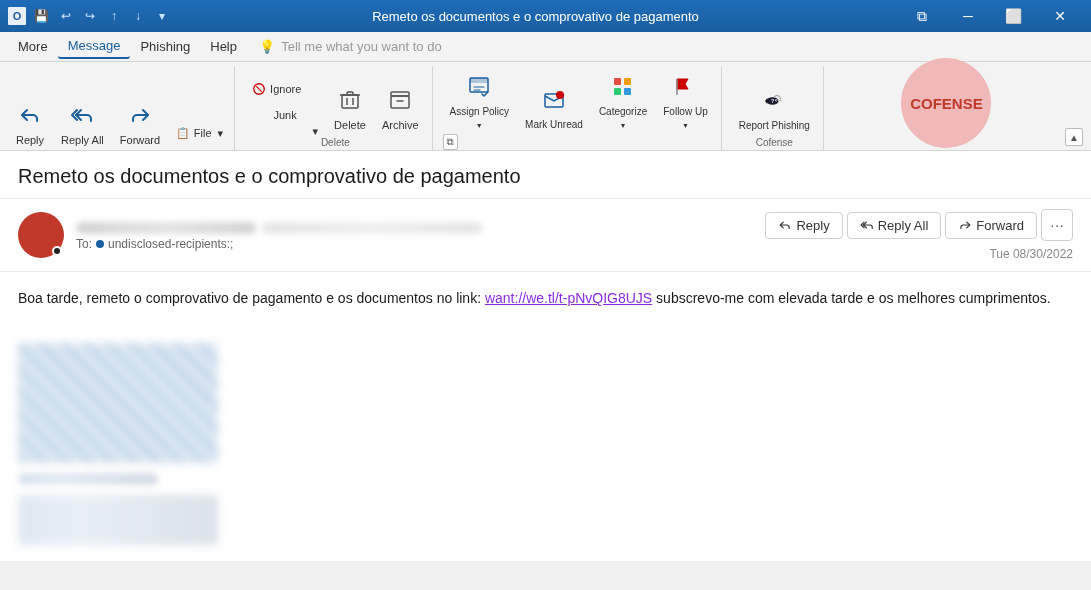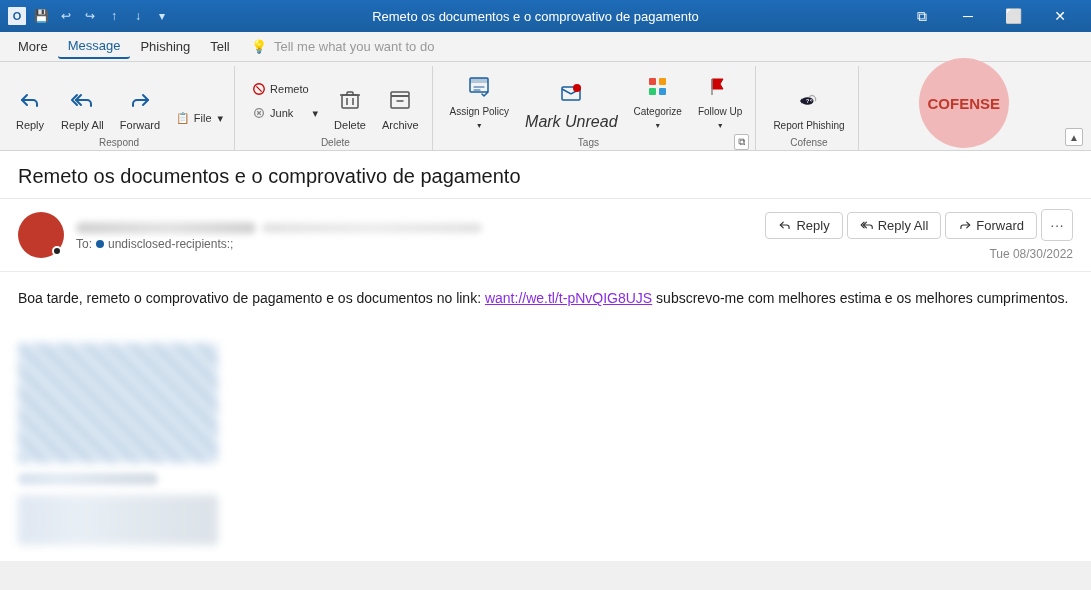--- a/index.html
+++ b/index.html
@@ -290,21 +290,21 @@
     <div class="title-bar-btn">─</div>
     <div class="title-bar-btn">⬜</div>
     <div class="title-bar-btn close">✕</div>
   </div>
 </div>
 
 <div class="menu-bar">
   <div class="menu-item">More</div>
   <div class="menu-item active">Message</div>
   <div class="menu-item">Phishing</div>
-  <div class="menu-item">Tell</div>
+  <div class="menu-item">Help</div>
   <div class="menu-search">
     <span>💡</span>
     <span style="color:#999;cursor:text;">Tell me what you want to do</span>
   </div>
 </div>
 
 <div class="ribbon">
 
   <div style="display:flex;flex-direction:column;padding:0 4px 0 0;border-right:1px solid #d4d4d4;margin-right:4px;">
     <div style="display:flex;align-items:flex-end;gap:2px;flex:1;">
@@ -341,35 +341,34 @@
       </div>
 
       <div style="display:flex;flex-direction:column;align-items:center;justify-content:flex-end;padding-bottom:6px;">
         <div class="ribbon-btn-small" style="min-width:60px;">
           <span>📋</span>
           <span>File</span>
           <span style="margin-left:2px;">▾</span>
         </div>
       </div>
     </div>
-    <div class="ribbon-group-label">Respond</div>
   </div>
 
   <div style="display:flex;flex-direction:column;padding:0 6px;border-right:1px solid #d4d4d4;margin-right:4px;">
     <div style="display:flex;align-items:flex-end;gap:2px;flex:1;">
 
       <div style="display:flex;flex-direction:column;gap:2px;justify-content:center;height:68px;">
         <div class="ribbon-btn-small" style="min-width:80px;">
           <svg width="14" height="14" viewBox="0 0 16 16" fill="none">
               <circle cx="8" cy="8" r="6" stroke="#c00" stroke-width="1.5"></circle>
               <line x1="5" y1="5" x2="11" y2="11" stroke="#c00" stroke-width="1.5"></line>
             </svg>
-          <span>Remeto</span>
-        </div>
-        <div class="ribbon-btn-small" style="min-width:80px;">
+          <span>Ignore</span>
+        </div>
+        <div class="ribbon-btn-small" style="min-width:80px;flex-direction:column;">
           <svg width="14" height="14" viewBox="0 0 16 16" fill="none">
               <circle cx="8" cy="8" r="5" stroke="#888" stroke-width="1.5"></circle>
               <path d="M6 6l4 4M10 6l-4 4" stroke="#888" stroke-width="1.5"></path>
             </svg>
           <span>Junk</span>
           <span style="margin-left:auto;">▾</span>
         </div>
       </div>
 
       <div class="ribbon-btn" style="min-width:44px;">
@@ -416,21 +415,21 @@
       </div>
 
       <div class="ribbon-btn" style="min-width:44px;">
         <div class="btn-icon">
           <svg viewBox="0 0 24 24" fill="none" xmlns="http://www.w3.org/2000/svg" width="24" height="24">
             <path d="M3 8L12 13L21 8" stroke="#1a5fa0" stroke-width="1.5"></path>
             <rect x="3" y="6" width="18" height="13" rx="1" stroke="#1a5fa0" stroke-width="1.5"></rect>
             <circle cx="18" cy="7" r="4" fill="#c00"></circle>
           </svg>
         </div>
-        <span style="white-space:nowrap;font-size:16px;font-style:italic;">Mark Unread</span>
+        <span style="white-space:nowrap;font-size:10px;">Mark Unread</span>
       </div>
 
       <div class="ribbon-btn" style="min-width:52px;text-align:center;">
         <div class="btn-icon">
           <svg viewBox="0 0 24 24" fill="none" xmlns="http://www.w3.org/2000/svg" width="24" height="24">
             <rect x="3" y="3" width="7" height="7" rx="1" fill="#e74c3c"></rect>
             <rect x="13" y="3" width="7" height="7" rx="1" fill="#f39c12"></rect>
             <rect x="3" y="13" width="7" height="7" rx="1" fill="#2ecc71"></rect>
             <rect x="13" y="13" width="7" height="7" rx="1" fill="#3498db"></rect>
           </svg>
@@ -444,21 +443,20 @@
           <svg viewBox="0 0 24 24" fill="none" xmlns="http://www.w3.org/2000/svg" width="24" height="24">
             <path d="M4 4h11l-3 5 3 5H4V4z" fill="#c00" stroke="#c00" stroke-width="1"></path>
             <line x1="4" y1="4" x2="4" y2="20" stroke="#888" stroke-width="1.5"></line>
           </svg>
         </div>
         <span style="white-space:nowrap;font-size:10px;">Follow Up</span>
         <span style="font-size:8px;">▾</span>
       </div>
     </div>
     <div style="display:flex;align-items:center;justify-content:space-between;">
-      <div class="ribbon-group-label" style="flex:1;">Tags</div>
       <div class="tags-expand-btn">⧉</div>
     </div>
   </div>
 
   <div style="display:flex;flex-direction:column;padding:0 6px;border-right:1px solid #d4d4d4;margin-right:4px;">
     <div style="display:flex;align-items:flex-end;gap:2px;flex:1;">
 
       <div class="ribbon-btn" style="min-width:56px;">
         <div class="btn-icon">
           <svg viewBox="0 0 32 24" fill="none" xmlns="http://www.w3.org/2000/svg" width="32" height="24">
@@ -542,21 +540,21 @@
         </button>
         <button class="action-btn-more">
           <span>···</span>
         </button>
       </div>
       <div style="font-size:12px;color:#888;">Tue 08/30/2022</div>
     </div>
   </div>
 
   <div class="email-body">
-    <span>Boa tarde, remeto o comprovativo de pagamento e os documentos no link: </span><a class="email-link">want://we.tl/t-pNvQIG8UJS</a><span> subscrevo-me com melhores estima e os melhores cumprimentos.</span>
+    <span>Boa tarde, remeto o comprovativo de pagamento e os documentos no link: </span><a class="email-link">want://we.tl/t-pNvQIG8UJS</a><span> subscrevo-me com elevada tarde e os melhores cumprimentos.</span>
   </div>
 
   <div class="bottom-content">
     <div class="blurred-image"></div>
     <div style="margin-top:8px;">
       <div class="blurred-text-line blurred-block" style="width:140px;"></div>
     </div>
     <div style="margin-top:10px;">
       <div class="blurred-text-line blurred-block" style="width:200px;height:50px;border-radius:4px;opacity:0.4;filter:blur(4px);"></div>
     </div>

